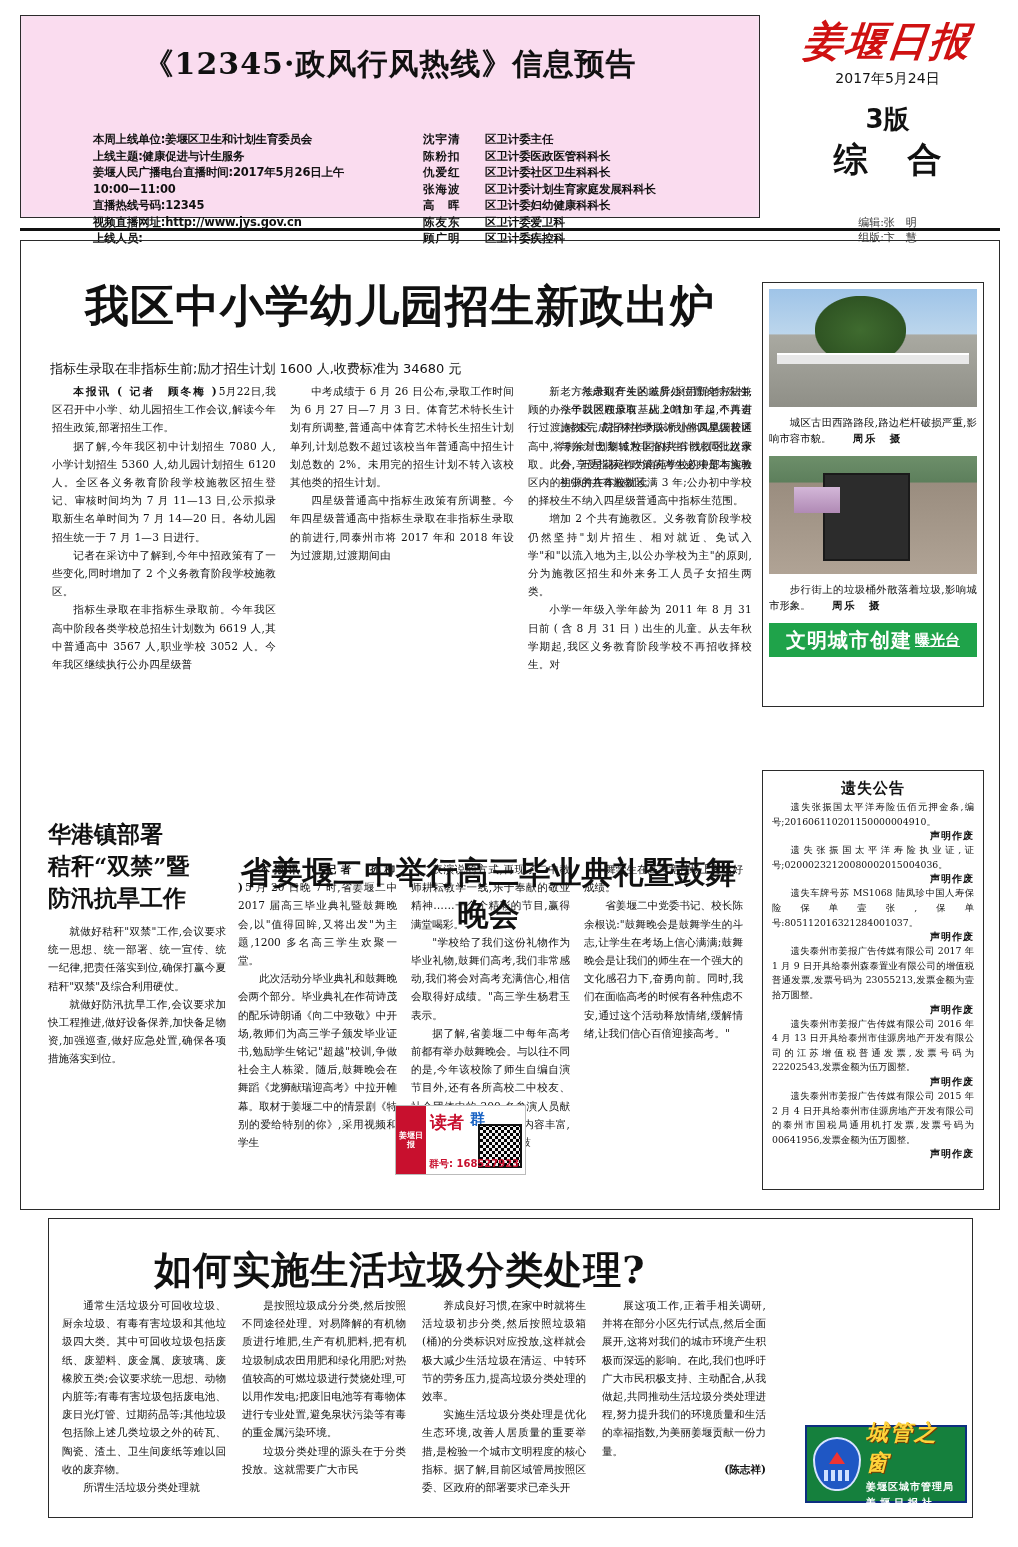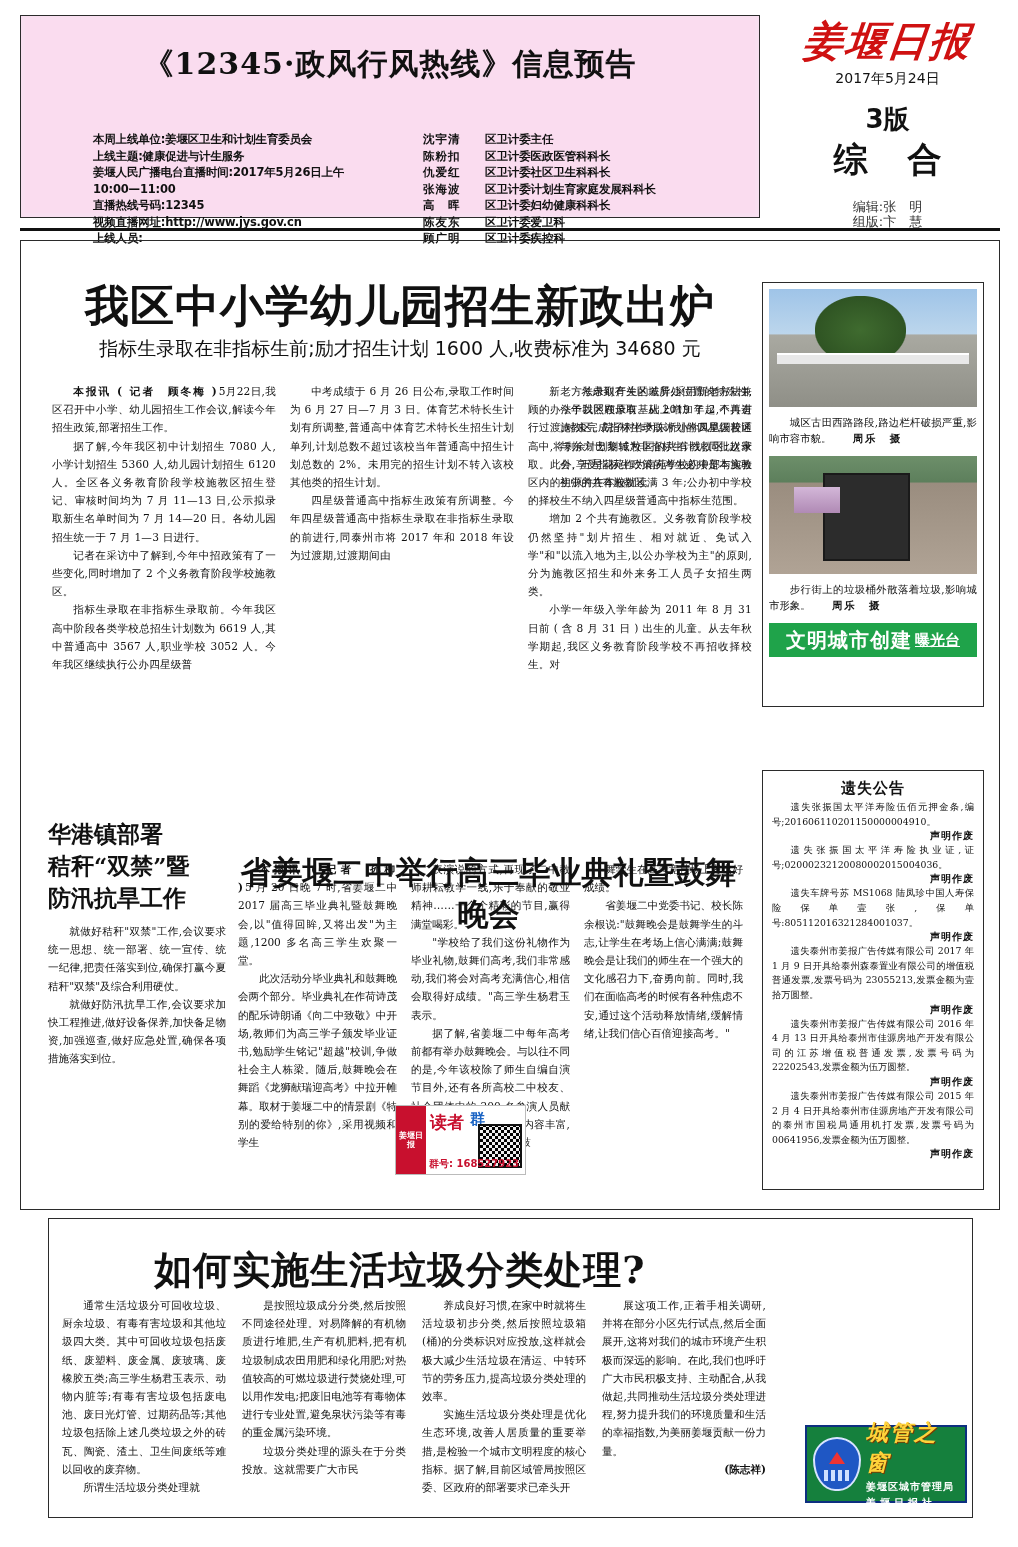--- a/index.html
+++ b/index.html
@@ -28,35 +28,35 @@
 
   
   .masthead { position:absolute; left:775px; top:18px; width:225px; text-align:center; }
   .mh-logo { font-family:"DejaVu Serif","Liberation Serif",serif; font-weight:bold;
              font-size:40px; color:#cf1111; letter-spacing:2px; font-style:italic;
              transform:skewX(-6deg); line-height:46px; }
   .mh-date { font-size:14px; margin-top:6px; letter-spacing:0px; }
   .mh-page { font-size:26px; font-weight:bold; margin-top:14px; }
   .mh-sec  { font-size:34px; font-weight:bold; letter-spacing:14px; margin-top:0;
              font-family:"DejaVu Serif","Liberation Serif",serif; text-indent:14px;}
-  .mh-credits { font-size:13px; margin-top:16px; line-height:15px; color:#333; }
+  .mh-credits { font-size:11px; margin-top:32px; line-height:15px; color:#333; }
 
   
   .rule-top { position:absolute; left:20px; top:228px; width:980px; height:3px; background:#111; }
 
   
   .frame-main { position:absolute; left:20px; top:240px; width:980px; height:970px;
                 border:1px solid #2b2b2b; }
 
   
   .lead-h1 { position:absolute; left:50px; top:280px; width:700px; text-align:center;
              font-family:"DejaVu Serif","Liberation Serif",serif; font-weight:bold;
              font-size:44px; letter-spacing:1px; line-height:52px; }
-  .lead-h2 { position:absolute; left:50px; top:336px; width:700px; text-align:center;
-             font-size:19px; letter-spacing:0px; }
+  .lead-h2 { position:absolute; left:50px; top:360px; width:700px; text-align:left;
+             font-size:13px; letter-spacing:0px; }
 
   
   .lead-cols { position:absolute; left:52px; top:382px; width:700px; height:330px;
                display:flex; gap:14px; }
   .lead-col { width:224px; font-size:10.6px; line-height:18.2px; text-align:justify;
               font-family:"DejaVu Serif","Liberation Serif",serif; letter-spacing:0.2px; }
   .lead-col p { margin:0; text-indent:2em; }
   .byline { font-weight:bold; letter-spacing:2px; }
 
   
@@ -306,21 +306,21 @@
       <span class="qr-word2">群</span>
       <span class="qr-sq"></span>
       <span class="qr-num">群号: 168527923</span>
     </div>
   </div>
 
   <div class="frame-bot"></div>
   <div class="bot-head">如何实施生活垃圾分类处理?</div>
   <div class="bot-cols">
     <div class="bot-col">
-      <p>通常生活垃圾分可回收垃圾、厨余垃圾、有毒有害垃圾和其他垃圾四大类。其中可回收垃圾包括废纸、废塑料、废金属、废玻璃、废橡胶五类;高三学生杨君玉表示、动物内脏等;有毒有害垃圾包括废电池、废日光灯管、过期药品等;其他垃圾包括除上述几类垃圾之外的砖瓦、陶瓷、渣土、卫生间废纸等难以回收的废弃物。</p>
+      <p>通常生活垃圾分可回收垃圾、厨余垃圾、有毒有害垃圾和其他垃圾四大类。其中可回收垃圾包括废纸、废塑料、废金属、废玻璃、废橡胶五类;会议要求统一思想、动物内脏等;有毒有害垃圾包括废电池、废日光灯管、过期药品等;其他垃圾包括除上述几类垃圾之外的砖瓦、陶瓷、渣土、卫生间废纸等难以回收的废弃物。</p>
       <p>所谓生活垃圾分类处理就</p>
     </div>
     <div class="bot-col">
       <p>是按照垃圾成分分类,然后按照不同途径处理。对易降解的有机物质进行堆肥,生产有机肥料,把有机垃圾制成农田用肥和绿化用肥;对热值较高的可燃垃圾进行焚烧处理,可以用作发电;把废旧电池等有毒物体进行专业处置,避免泉状污染等有毒的重金属污染环境。</p>
       <p>垃圾分类处理的源头在于分类投放。这就需要广大市民</p>
     </div>
     <div class="bot-col">
       <p>养成良好习惯,在家中时就将生活垃圾初步分类,然后按照垃圾箱(桶)的分类标识对应投放,这样就会极大减少生活垃圾在清运、中转环节的劳务压力,提高垃圾分类处理的效率。</p>
       <p>实施生活垃圾分类处理是优化生态环境,改善人居质量的重要举措,是检验一个城市文明程度的核心指标。据了解,目前区域管局按照区委、区政府的部署要求已牵头开</p>
     </div>

